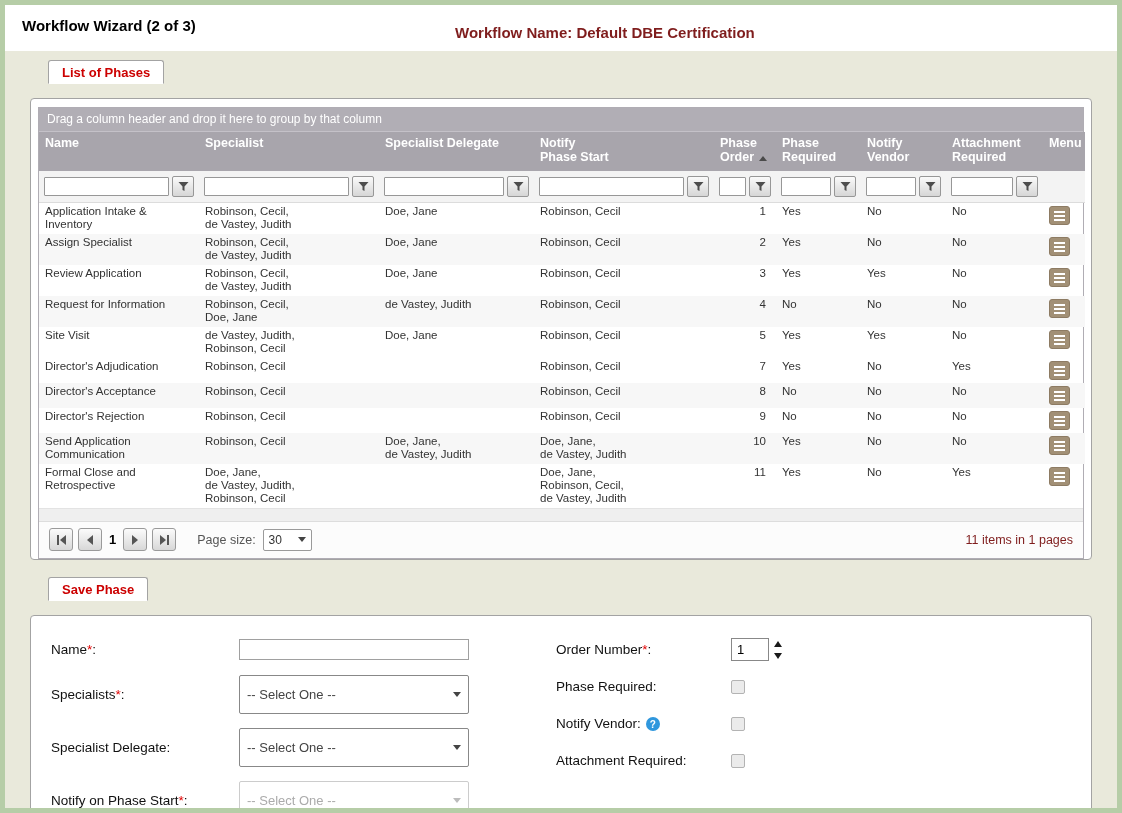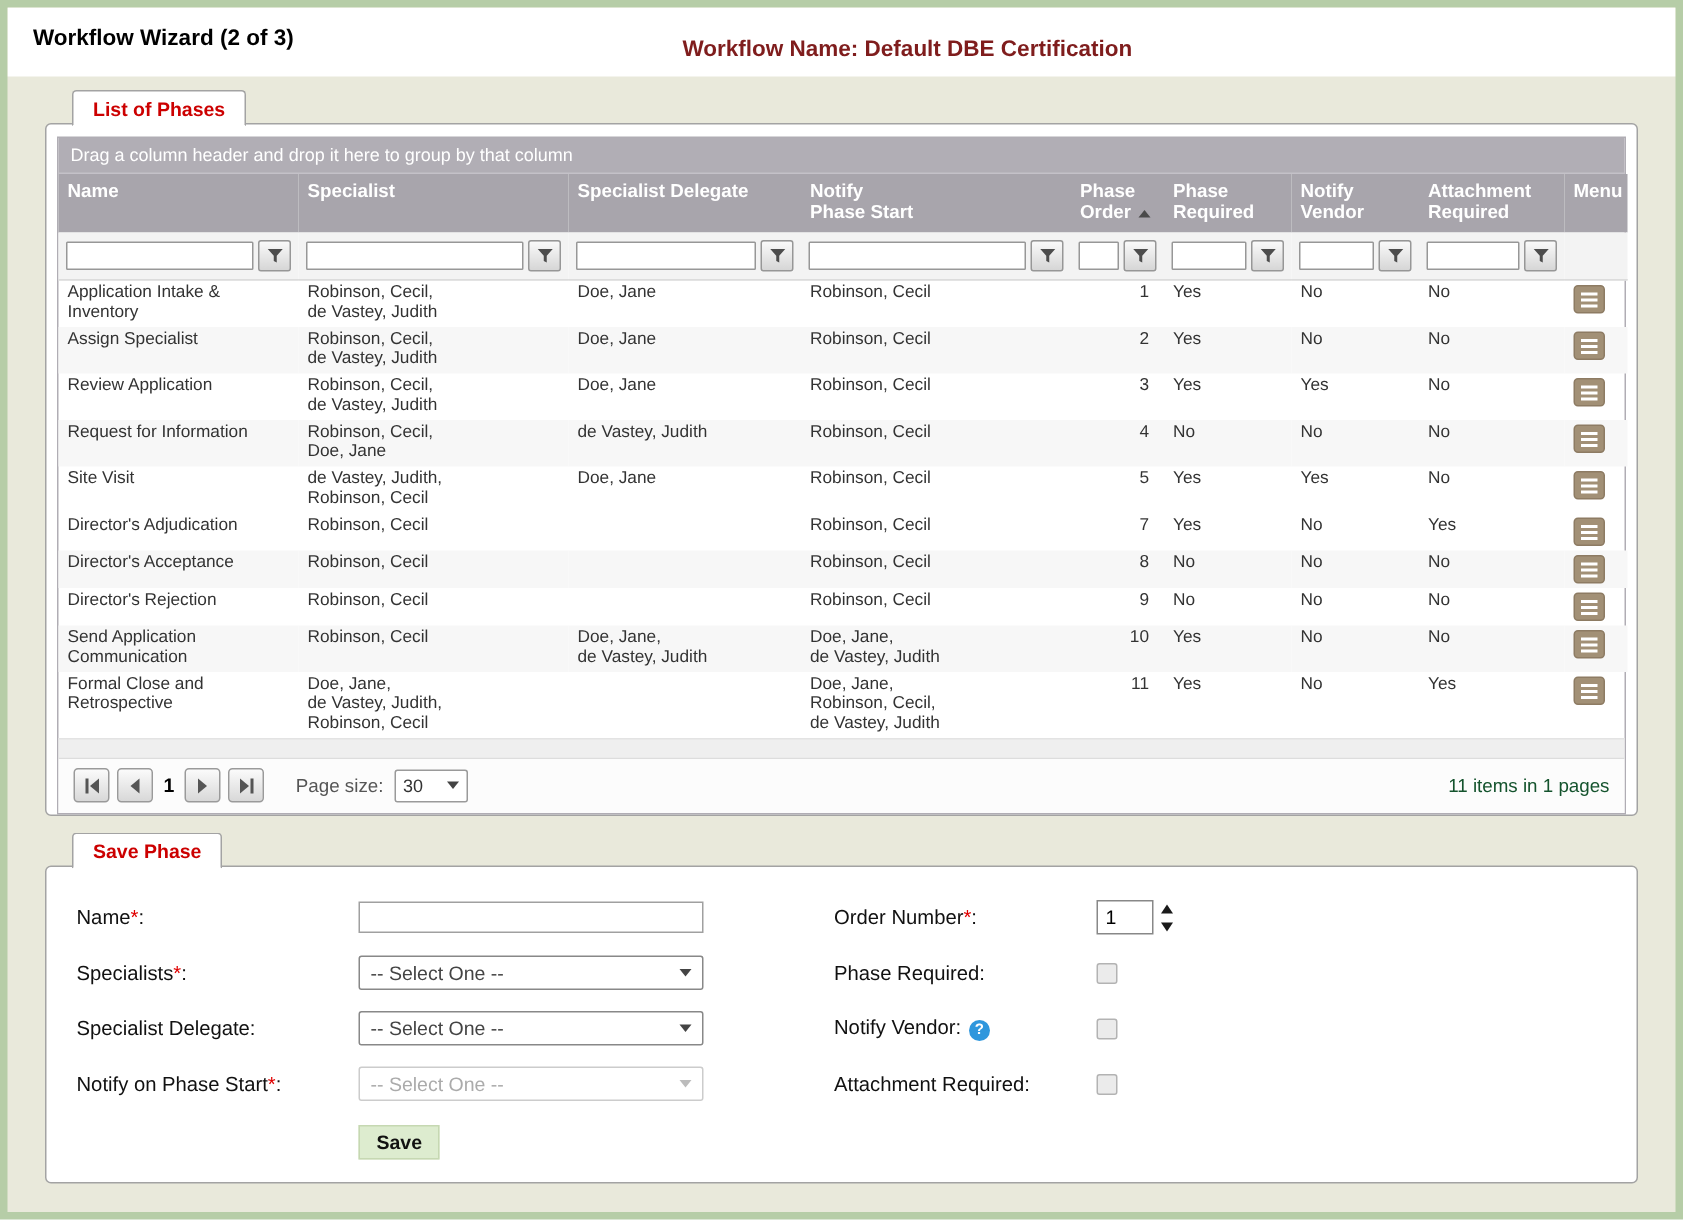--- a/index.html
+++ b/index.html
@@ -40,21 +40,21 @@
     background:#fff;
     border:1px solid #a3a3a3;
     border-bottom:1px solid #fff;
     border-radius:3px 3px 0 0;
     color:#cc0000; font-weight:bold; font-size:13px;
     position:relative; top:1px;
     cursor:pointer;
   }
   .panel {
     position:relative;
-    margin:0 25px;
+    margin:16px 25px;
     background:#fff;
     border:1px solid #a3a3a3;
     border-radius:4px;
     z-index:1;
   }
   .panel-phases { padding:8px 7px 0; }
   .panel-save { padding:16px 0 0; height:212px; }
   
   .grid { border:1px solid #b0adb4; }
   .group-panel {
@@ -136,32 +136,32 @@
   .vbar { width:2px; height:10px; background:#555; }
   .page-num { font-weight:bold; color:#000; margin:0 7px 0 2px; font-size:13px; }
   .pagesize-label { margin-left:16px; margin-right:7px; color:#555; }
   .fake-select {
     display:inline-flex; align-items:center; justify-content:space-between;
     width:49px; height:22px;
     background:#fff; border:1px solid #9a9a9a; border-radius:2px;
     padding:0 5px; font-size:12px; color:#333; cursor:pointer;
   }
   .dd-caret { width:0;height:0;border-left:4px solid transparent;border-right:4px solid transparent;border-top:5px solid #444; }
-  .items-summary { margin-left:auto; color:#14532d; }
+  .items-summary { margin-left:auto; color:#7f1d1d; }
   
   .form-grid { display:flex; padding:6px 20px 0; }
   .col-left { width:505px; }
   .col-right { flex:1; }
   .frow { display:flex; align-items:center; margin-bottom:14px; min-height:23px; }
   .flabel { width:188px; font-size:13.5px; color:#111; flex:0 0 188px; }
   .col-right .flabel { width:175px; flex:0 0 175px; }
   .req { color:#e00000; }
   .text-input { width:230px; height:21px; border:1px solid #a0a0a0; font-size:13px; padding:0 4px; }
   .dropdown {
-    width:230px; height:23px;
+    width:230px; height:39px;
     border:1px solid #888; border-radius:2px; background:#fff;
     display:flex; align-items:center; justify-content:space-between;
     padding:0 7px; font-size:13px; color:#444; cursor:pointer;
   }
   .dropdown.disabled { border-color:#cccccc; color:#ababab; cursor:default; }
   .dropdown.disabled .dd-caret { border-top-color:#bcbcbc; }
   .num-input { width:38px; height:23px; border:1px solid #888; font-size:13px; padding:0 5px; }
   .spinner { display:inline-flex; flex-direction:column; gap:6px; margin-left:5px; cursor:pointer; }
   .sp-up { width:0;height:0;border-left:4px solid transparent;border-right:4px solid transparent;border-bottom:6px solid #1a1a1a; }
   .sp-dn { width:0;height:0;border-left:4px solid transparent;border-right:4px solid transparent;border-top:6px solid #1a1a1a; }

